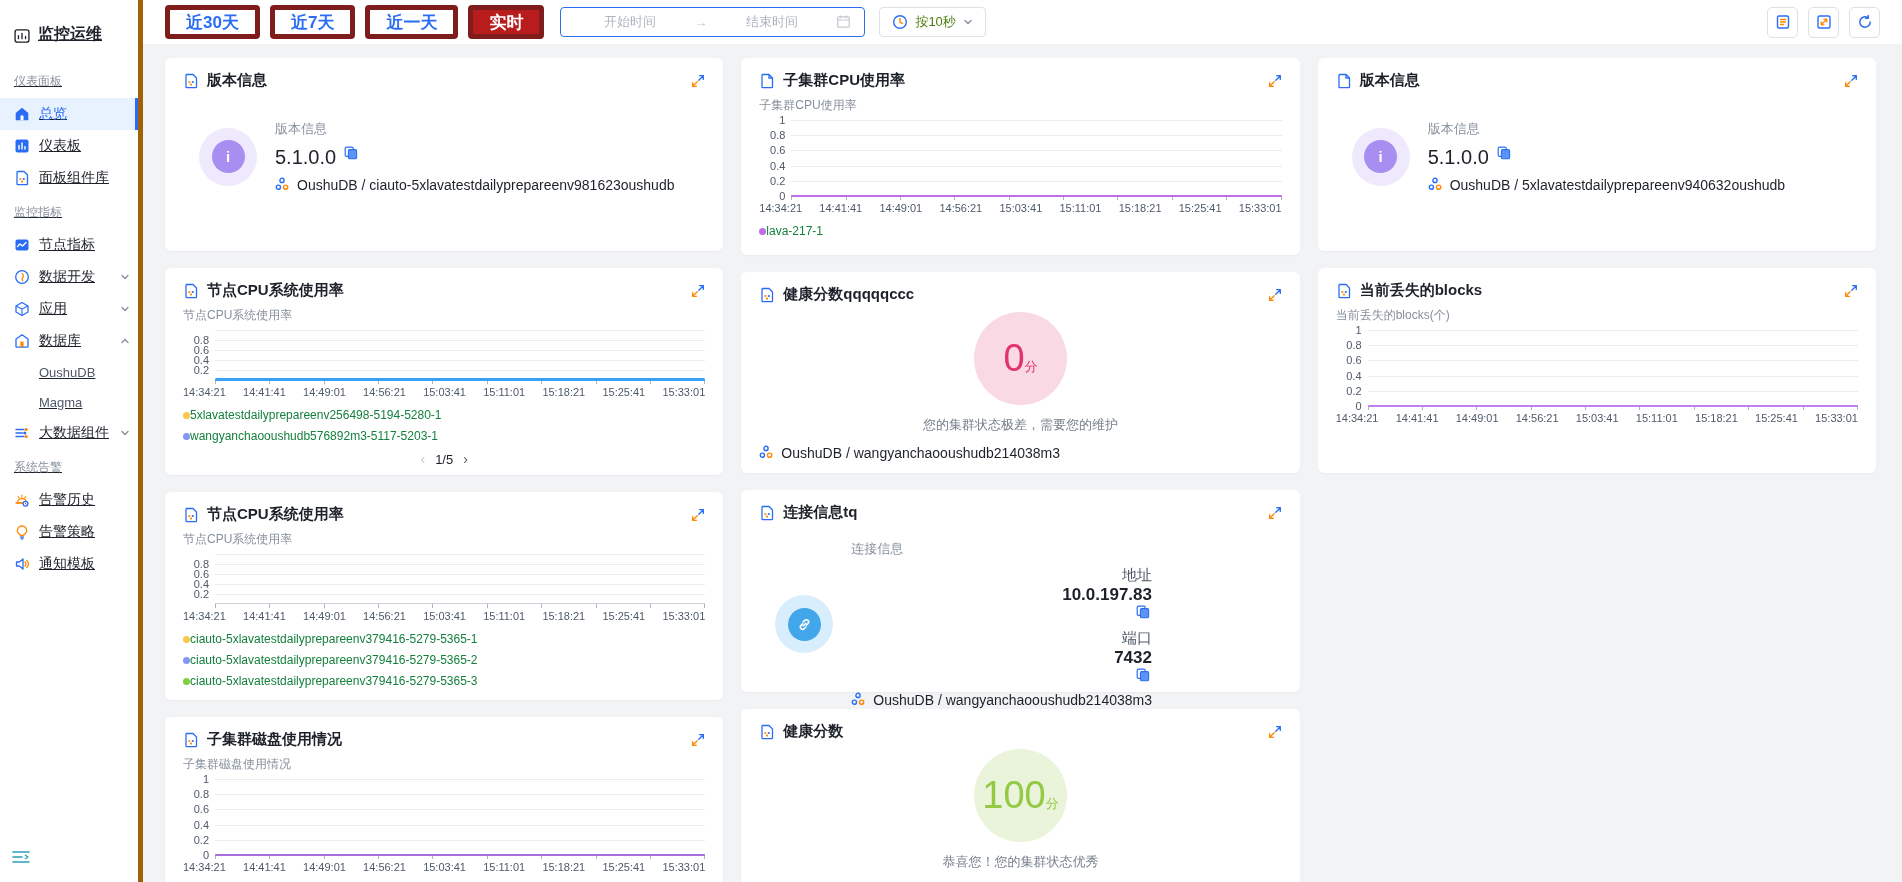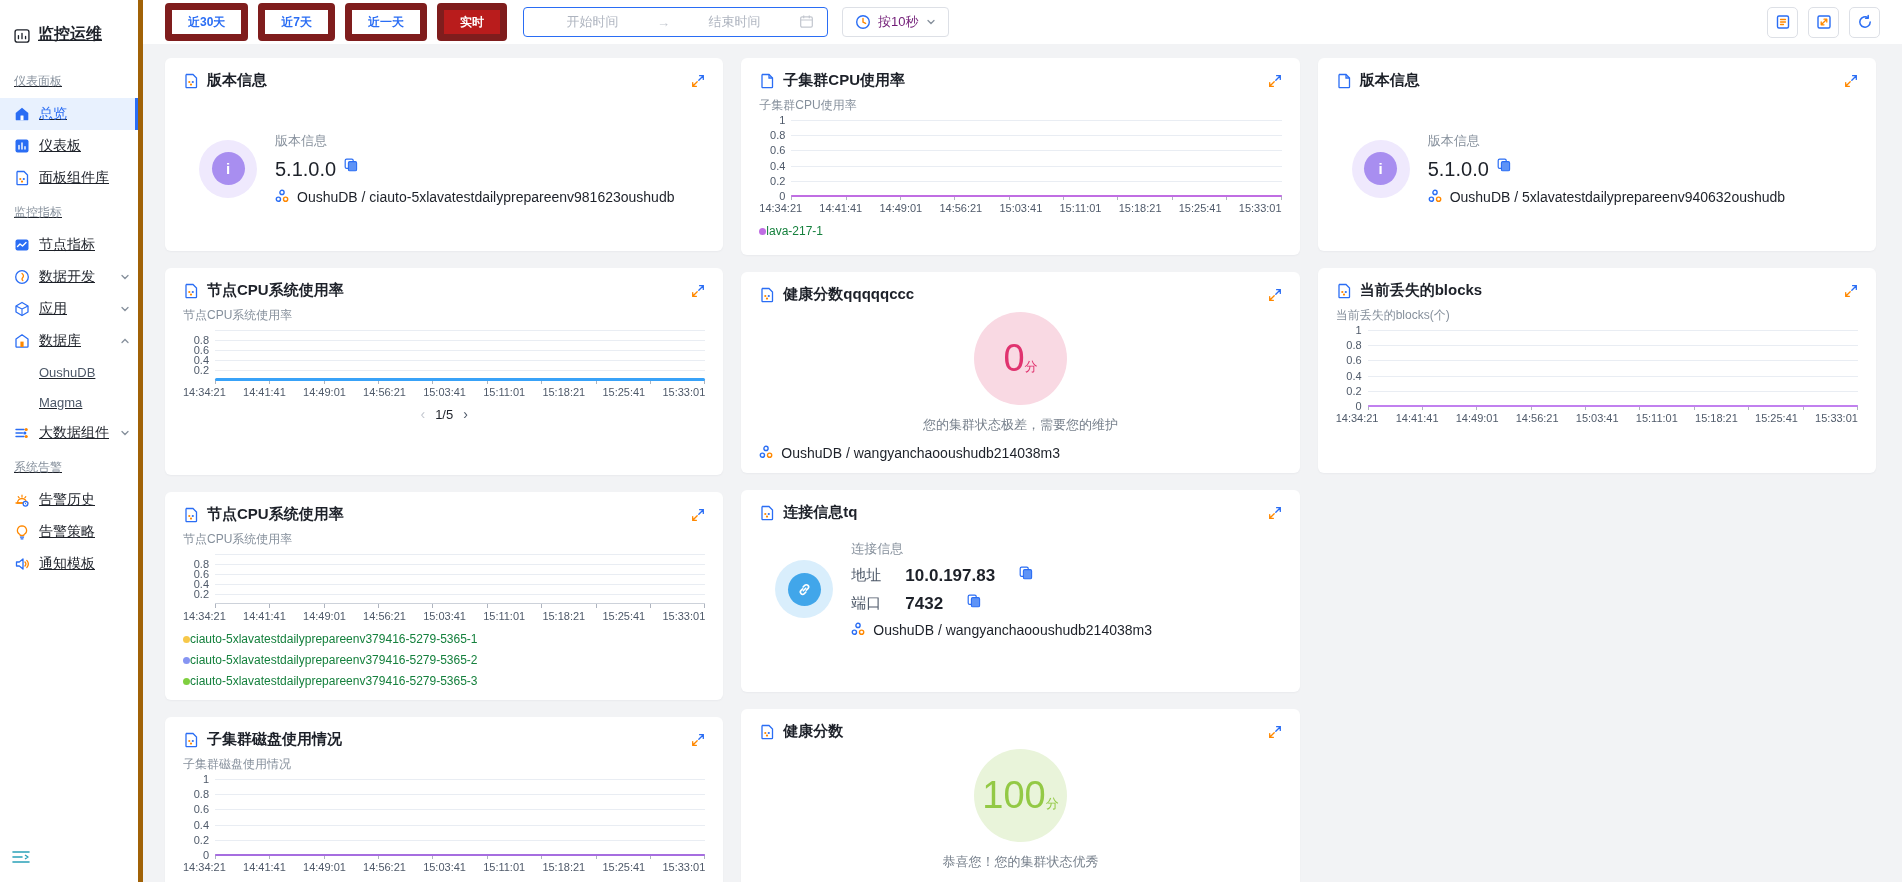--- a/index.html
+++ b/index.html
@@ -15,26 +15,26 @@
   .side-item.active { background:#e8f1fe; color:#2a6df4; }
   .side-item.active::after { content:""; position:absolute; right:0; top:0; bottom:0; width:3px; background:#2a6df4; }
   .side-item .chev { margin-left:auto; display:flex; }
   .side-child { height:30px; padding-left:39px; display:flex; align-items:center; font-size:13px; color:#4e5969; cursor:pointer; }
   .icon16 { width:16px; height:16px; display:inline-flex; flex-shrink:0; }
   .collapse-btn { position:absolute; left:12px; bottom:14px; cursor:pointer; }
 
   
   .main { flex:1; display:flex; flex-direction:column; min-width:0; }
   .toolbar { height:44px; background:#fff; display:flex; align-items:center; padding:0 22px; gap:10px; flex-shrink:0;}
-  .tb-btn { height:29px; padding:12px 16px; border:7px solid #7f1d1d; color:#2a6df4; background:#fff; border-radius:4px; font-size:12px; font-weight:600; display:flex; align-items:center; cursor:pointer;}
+  .tb-btn { height:29px; padding:12px 16px; border:5px solid #7f1d1d; color:#2a6df4; background:#fff; border-radius:4px; font-size:17px; font-weight:600; display:flex; align-items:center; cursor:pointer;}
   .tb-btn.active { background:#b91c1c; color:#fff; }
   .range-picker { height:30px; width:305px; margin-left:6px; border:1px solid #2a6df4; border-radius:4px; background:#fff; display:flex; align-items:center; padding:0 12px; gap:8px; cursor:pointer;}
   .range-picker .ph { color:#aeb4bf; font-size:13px; flex:1; text-align:center; }
   .range-picker .arr { color:#c3c7cf; font-size:13px; }
-  .interval { height:30px; border:1px solid #dde0e6; border-radius:4px; background:#fff; display:flex; align-items:center; gap:7px; padding:0 12px; font-size:13px; color:#701a75; cursor:pointer; margin-left:4px;}
+  .interval { height:30px; border:1px solid #dde0e6; border-radius:4px; background:#fff; display:flex; align-items:center; gap:7px; padding:0 12px; font-size:13px; color:#4d7c0f; cursor:pointer; margin-left:4px;}
   .tb-right { margin-left:auto; display:flex; gap:10px; }
   .tb-iconbtn { width:31px; height:31px; border:1px solid #dde0e6; border-radius:5px; background:#fff; display:flex; align-items:center; justify-content:center; cursor:pointer; }
 
   .content { flex:1; display:flex; gap:18px; padding:14px 26px 0 22px; overflow:hidden; }
   .col { flex:1; display:flex; flex-direction:column; gap:17px; min-width:0; }
 
   .card { background:#fff; border-radius:6px; padding:13px 18px 12px 18px; box-shadow:0 1px 2px rgba(31,35,41,.04); display:flex; flex-direction:column; flex-shrink:0;}
   .card-head { display:flex; align-items:center; gap:8px; }
   .ch-title { font-size:15px; font-weight:600; color:#1d2129; }
   .expand { margin-left:auto; cursor:pointer; display:flex; }
@@ -44,21 +44,21 @@
   .big-circle { width:58px; height:58px; border-radius:50%; display:flex; align-items:center; justify-content:center; flex-shrink:0;}
   .big-circle.purple { background:#efe9fd; }
   .big-circle.blue { background:#d9eefc; }
   .inner-circle { width:33px; height:33px; border-radius:50%; display:flex; align-items:center; justify-content:center; color:#fff; font-weight:700; font-size:15px;}
   .inner-circle.purple { background:#a88ef0; }
   .inner-circle.blue { background:#41a6ea; }
   .vc-info { display:flex; flex-direction:column; gap:8px; }
   .muted-label { font-size:13px; color:#86909c; }
   .value-row { display:flex; align-items:flex-start; gap:8px; font-size:20px; font-weight:400; color:#1d2129;}
   .cluster-row { display:flex; align-items:center; gap:6px; font-size:14px; color:#1d2129; }
-  .kv-row { display:flex; align-items:flex-start; gap:24px; }
+  .kv-row { display:flex; align-items:flex-end; gap:0;flex-direction:column; }
   .kv-key { font-size:15px; color:#4e5969; }
   .kv-val { font-size:17px; font-weight:700; color:#1d2129; }
 
   
   .hc-body { display:flex; flex-direction:column; align-items:center; flex:1; }
   .score-circle { width:93px; height:93px; border-radius:50%; display:flex; align-items:center; justify-content:center; margin-top:8px;}
   .score-circle.pink { background:#f9d9e3; }
   .score-circle.green { background:#e9f4da;justify-content:center; }
   .score-num { font-size:38px; font-weight:500; }
   .score-unit { font-size:13px; margin-top:16px; }
@@ -77,21 +77,21 @@
   .tick { width:1px; height:4px; background:#aeb4bf; }
   .xaxis { display:flex; justify-content:space-between; margin-top:6px; font-size:11px; color:#4e5969; white-space:nowrap;}
   .legend { margin-top:10px; display:flex; flex-direction:column; gap:7px; }
   .legend-item { display:flex; align-items:center; font-size:12px; color:#15803d; cursor:pointer;}
   .legend-dot { width:7px; height:7px; border-radius:50%; flex-shrink:0; }
   .pager { display:flex; align-items:center; justify-content:center; gap:10px; margin-top:8px; font-size:13px; color:#1d2129;}
   .pager .pg-prev { color:#c3c7cf; cursor:pointer; font-size:14px;}
   .pager .pg-next { color:#4e5969; cursor:pointer; font-size:14px;}
 
   
-  .h193{height:193px;gap:12px;} .h197{height:197px;} .h201{height:201px;} .h202{height:202px;}
+  .h193{height:193px;} .h197{height:197px;} .h201{height:201px;} .h202{height:202px;}
   .h205{height:205px;} .h207{height:207px;} .h208{height:208px;} .h210{height:210px;}
 </style>
 </head>
 <body>
 
 <div class="app">
 
   <aside class="sidebar">
     <div class="side-logo">
       <span class="icon16">
@@ -406,20 +406,30 @@
                 <span>14:34:21</span>
                 <span>14:41:41</span>
                 <span>14:49:01</span>
                 <span>14:56:21</span>
                 <span>15:03:41</span>
                 <span>15:11:01</span>
                 <span>15:18:21</span>
                 <span>15:25:41</span>
                 <span>15:33:01</span>
               </div>
+              <div class="legend">
+                <div class="legend-item">
+                  <div class="legend-dot" style="background: rgb(247, 200, 74);"></div>
+                  <span>5xlavatestdailyprepareenv256498-5194-5280-1</span>
+                </div>
+                <div class="legend-item">
+                  <div class="legend-dot" style="background: rgb(134, 149, 242);"></div>
+                  <span>wangyanchaooushudb576892m3-5117-5203-1</span>
+                </div>
+              </div>
             </div>
           <div class="pager">
             <span class="pg-prev">‹</span>
             <span>1/5</span>
             <span class="pg-next">›</span>
           </div>
         </div>
 
         <div class="card h208">
           <div class="card-head">

